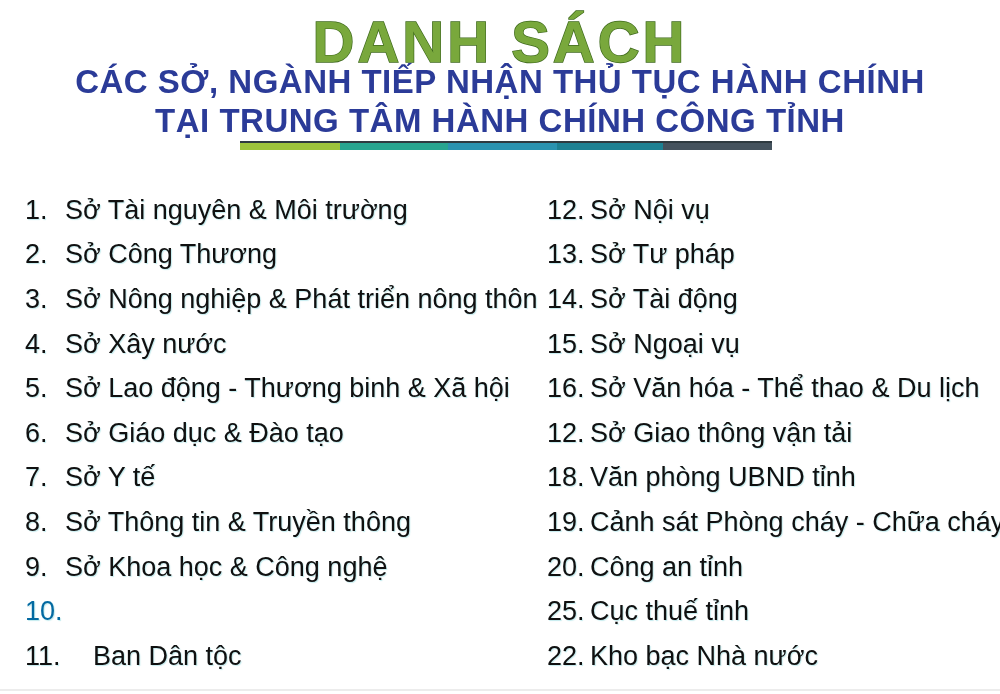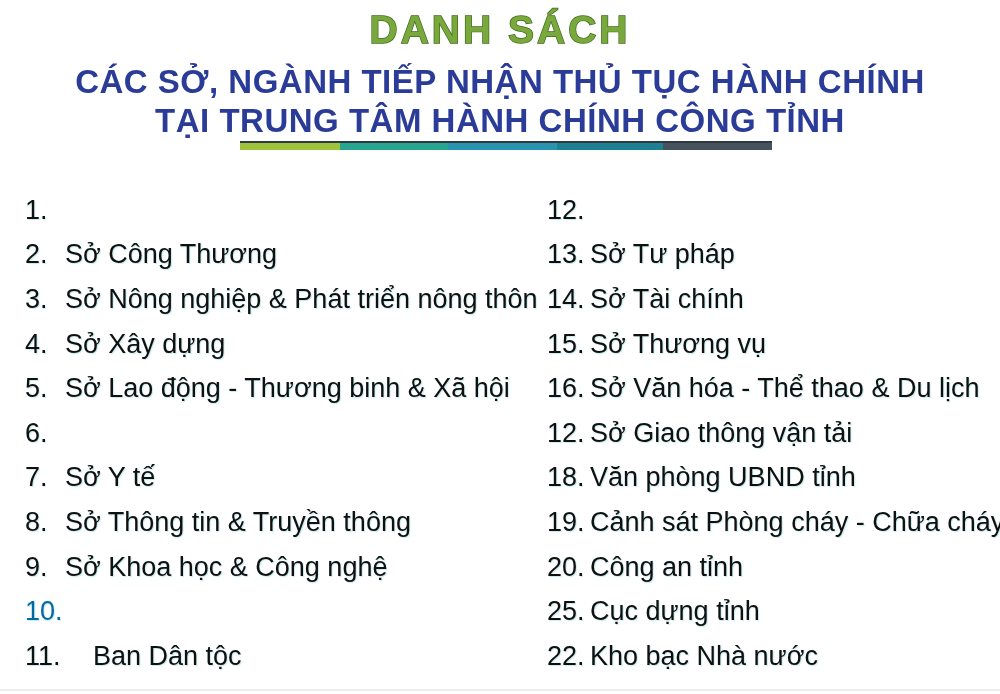--- a/index.html
+++ b/index.html
@@ -8,21 +8,21 @@
     background:#ffffff;
     font-family:"Liberation Sans", sans-serif;
     position:relative;
     overflow:hidden;
   }
   .title-line {
     position:absolute; left:0; width:100%;
     text-align:center; font-weight:700; white-space:nowrap;
   }
   .t1 {
-    top:8px; font-size:39px; letter-spacing:3px;
+    top:8px; font-size:58px; letter-spacing:3px;
     paint-order:stroke fill;
   }
   .t2 { top:63px;  font-size:33px; letter-spacing:0.5px; }
   .t3 { top:102px; font-size:33px; letter-spacing:0.5px; }
 
   .divider {
     position:absolute; top:141px; left:240px; width:532px; height:9px;
     display:flex; box-sizing:border-box;
   }
   .divider .seg { height:100%; }
@@ -55,39 +55,41 @@
   <span class="seg seg0" style="background: rgb(157, 196, 60);"></span>
   <span class="seg seg1" style="background: rgb(39, 165, 144);"></span>
   <span class="seg seg2" style="background: rgb(42, 147, 176);"></span>
   <span class="seg seg3" style="background: rgb(29, 129, 147);"></span>
   <span class="seg seg4" style="background: rgb(69, 83, 94);"></span>
 </div>
 
 <div class="list-col col-left">
   <div class="row" style="color: rgb(16, 16, 16);">
       <span class="num">1.</span>
+      <span class="label">Sở Tài nguyên &amp; Môi trường</span>
     </div>
   <div class="row" style="color: rgb(16, 16, 16);">
       <span class="num">2.</span>
       <span class="label">Sở Công Thương</span>
     </div>
   <div class="row" style="color: rgb(16, 16, 16);">
       <span class="num">3.</span>
       <span class="label">Sở Nông nghiệp &amp; Phát triển nông thôn</span>
     </div>
   <div class="row" style="color: rgb(16, 16, 16);">
       <span class="num">4.</span>
-      <span class="label">Sở Xây dựng</span>
+      <span class="label">Sở Xây nước</span>
     </div>
   <div class="row" style="color: rgb(16, 16, 16);">
       <span class="num">5.</span>
       <span class="label">Sở Lao động - Thương binh &amp; Xã hội</span>
     </div>
   <div class="row" style="color: rgb(16, 16, 16);">
       <span class="num">6.</span>
+      <span class="label">Sở Giáo dục &amp; Đào tạo</span>
     </div>
   <div class="row" style="color: rgb(16, 16, 16);">
       <span class="num">7.</span>
       <span class="label">Sở Y tế</span>
     </div>
   <div class="row" style="color: rgb(16, 16, 16);">
       <span class="num">8.</span>
       <span class="label">Sở Thông tin &amp; Truyền thông</span>
     </div>
   <div class="row" style="color: rgb(16, 16, 16);">
@@ -99,32 +101,33 @@
     </div>
   <div class="row" style="color: rgb(16, 16, 16); gap: 28px;">
       <span class="num">11.</span>
       <span class="label">Ban Dân tộc</span>
     </div>
 </div>
 
 <div class="list-col col-right">
   <div class="row" style="color: rgb(16, 16, 16);">
       <span class="num">12.</span>
+      <span class="label">Sở Nội vụ</span>
     </div>
   <div class="row" style="color: rgb(16, 16, 16);">
       <span class="num">13.</span>
       <span class="label">Sở Tư pháp</span>
     </div>
   <div class="row" style="color: rgb(16, 16, 16);">
       <span class="num">14.</span>
-      <span class="label">Sở Tài chính</span>
+      <span class="label">Sở Tài động</span>
     </div>
   <div class="row" style="color: rgb(16, 16, 16);">
       <span class="num">15.</span>
-      <span class="label">Sở Thương vụ</span>
+      <span class="label">Sở Ngoại vụ</span>
     </div>
   <div class="row" style="color: rgb(16, 16, 16);">
       <span class="num">16.</span>
       <span class="label">Sở Văn hóa - Thể thao &amp; Du lịch</span>
     </div>
   <div class="row" style="color: rgb(16, 16, 16);">
       <span class="num">12.</span>
       <span class="label">Sở Giao thông vận tải</span>
     </div>
   <div class="row" style="color: rgb(16, 16, 16);">
@@ -134,21 +137,21 @@
   <div class="row" style="color: rgb(16, 16, 16);">
       <span class="num">19.</span>
       <span class="label">Cảnh sát Phòng cháy - Chữa cháy</span>
     </div>
   <div class="row" style="color: rgb(16, 16, 16);">
       <span class="num">20.</span>
       <span class="label">Công an tỉnh</span>
     </div>
   <div class="row" style="color: rgb(16, 16, 16);">
       <span class="num">25.</span>
-      <span class="label">Cục dựng tỉnh</span>
+      <span class="label">Cục thuế tỉnh</span>
     </div>
   <div class="row" style="color: rgb(16, 16, 16);">
       <span class="num">22.</span>
       <span class="label">Kho bạc Nhà nước</span>
     </div>
 </div>
 
 <div class="bottom-line" style="background: rgb(236, 236, 236);"></div>
 
 </body></html>

